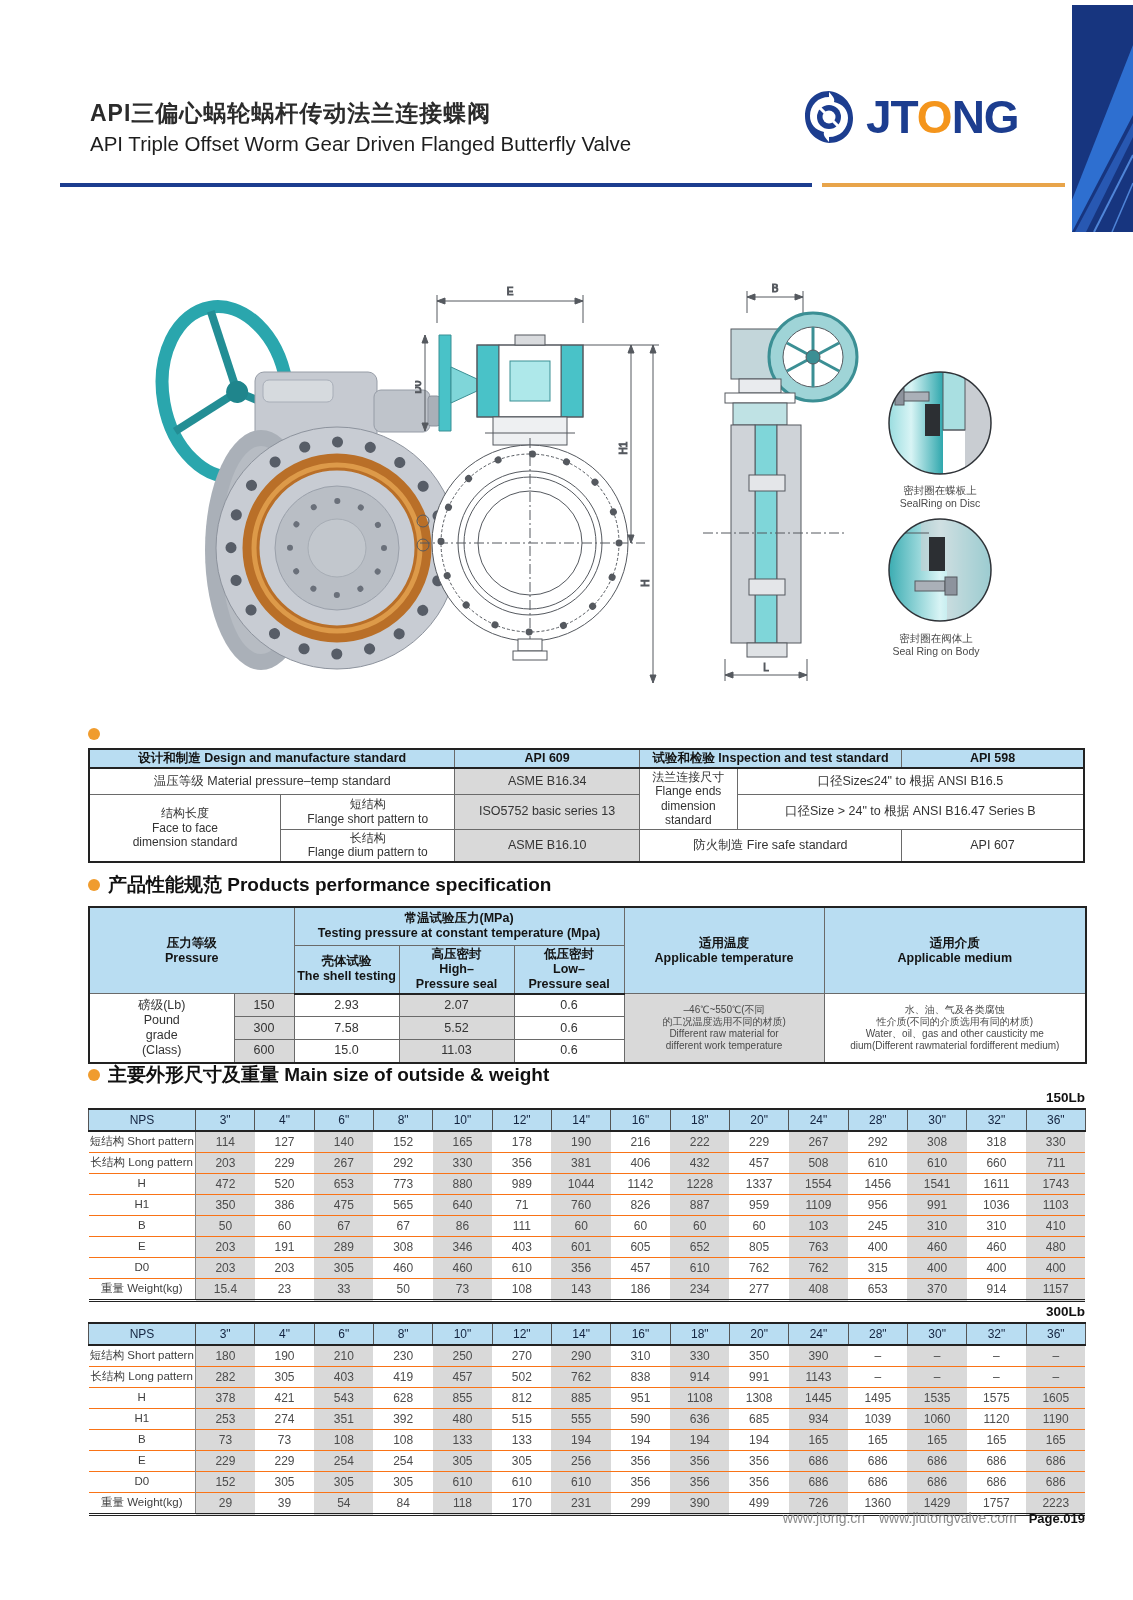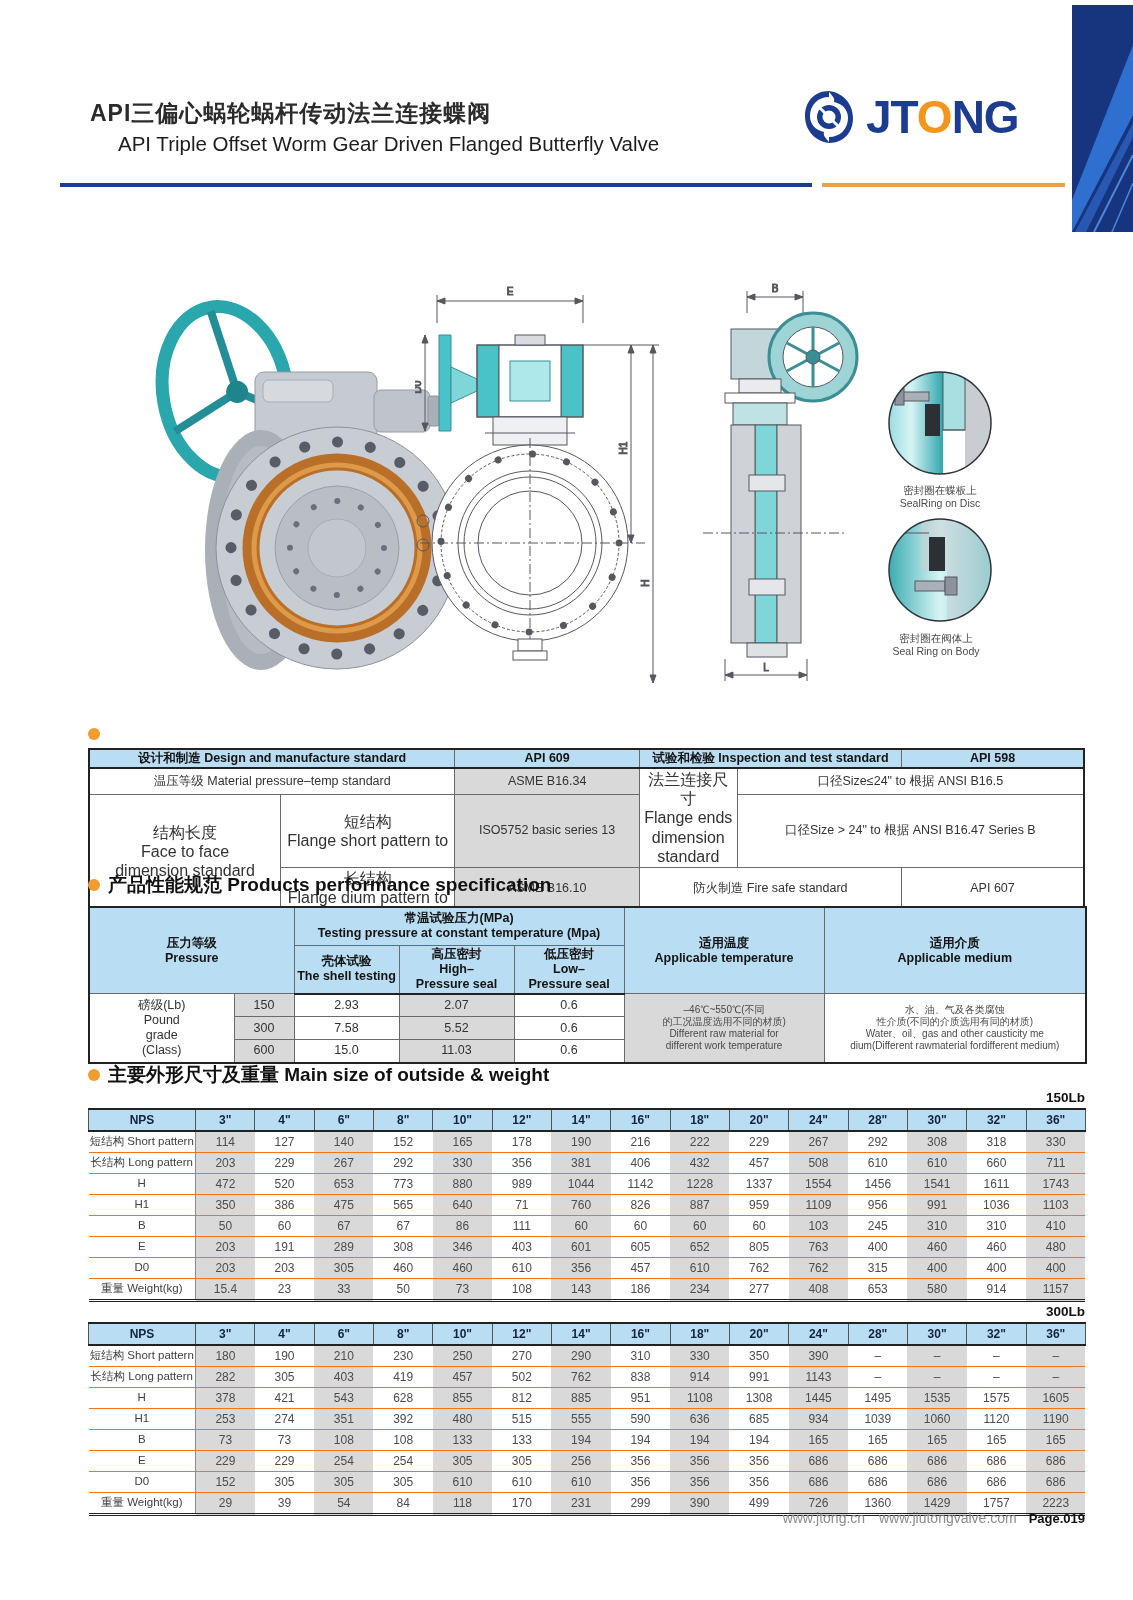--- a/index.html
+++ b/index.html
@@ -1,20 +1,20 @@
 <!DOCTYPE html>
 <html><head>
 <meta charset="utf-8">
 <style>
   html,body{margin:0;padding:0;background:#e8e8e8;}
   .page{position:relative;width:1133px;height:1600px;background:#ffffff;margin:0 auto;
         font-family:"Liberation Sans", sans-serif;color:#2b2b2b;overflow:hidden;}
   
   .title-zh{position:absolute;left:90px;top:98px;font-size:23px;font-weight:bold;letter-spacing:1px;}
-  .title-en{position:absolute;left:90px;top:132px;font-size:20.5px;font-weight:500;color:#1d1d1d;margin-left:28px;}
+  .title-en{position:absolute;left:90px;top:132px;font-size:20.5px;font-weight:500;color:#1d1d1d;}
   .logo{position:absolute;left:798px;top:86px;display:flex;align-items:center;}
   .logo-text{font-size:46px;font-weight:800;letter-spacing:-1px;line-height:1;margin-left:6px;}
   .logo-text .navy{color:#1c3d8f;}
   .logo-text .orange{color:#f4951c;}
   .rule-navy{position:absolute;left:60px;top:183px;width:752px;height:4px;background:#1c3d8f;}
   .rule-orange{position:absolute;left:822px;top:183px;width:243px;height:4px;background:#e8a44a;}
   .side-band{position:absolute;right:0;top:5px;width:61px;height:227px;}
   
   .drawing{position:absolute;}
   .detail-caption{position:absolute;width:160px;text-align:center;font-size:10.5px;color:#4a4a4a;line-height:1.25;}
@@ -24,33 +24,33 @@
   .bullet{width:12px;height:12px;border-radius:50%;background:#f09c2e;display:inline-block;margin-right:8px;flex:0 0 auto;}
   
   table{border-collapse:collapse;width:997px;table-layout:fixed;}
   td,th{font-size:12.5px;text-align:center;vertical-align:middle;padding:1px 2px;line-height:1.2;color:#333;}
   .shade{background:#d9d9d9;}
   .bluehead td,.bluehead th{background:#b9ddf2;font-weight:bold;color:#141414;}
   
   .std-table{border:2px solid #222;}
   .std-table td{border:1px solid #6a6a6a;}
   .std-table tr.bluehead td{border-bottom:2px solid #222;}
-  .std-table .small2{font-size:16px;}
+  .std-table .small2{font-size:12px;}
   
   .perf-table{border:2px solid #222;}
   .perf-table td{border:1px solid #6a6a6a;}
   .perf-table tr.subhead td{border-bottom:2px solid #222;}
   .perf-table .ln{display:block;}
   .perf-table .multiline{font-size:10px;color:#4a4a4a;margin-left:12px;}
   
   .size-wrap{position:relative;}
   .rating{font-size:13.5px;font-weight:bold;color:#111;text-align:right;margin:2px 0 3px 0;}
   .size-table{border-top:2px solid #222;border-bottom:3px double #222;}
   .size-table th,.size-table td{font-size:12px;height:20px;padding:0 1px;}
-  .size-table thead th{background:#b9ddf2;border:1px solid #555;border-top:none;font-weight:bold;color:#13233f;}
+  .size-table thead th{background:#b9ddf2;border:1px solid #555;border-top:none;font-weight:normal;color:#13233f;}
   .size-table thead{border-bottom:2px solid #222;}
   .size-table tbody tr{border-top:1px solid #f97316;}
   .size-table tbody th{font-weight:normal;color:#3f3f3f;font-size:11.5px;border-right:1px solid #8a8a8a;}
   .size-table tbody td{color:#4c4c4c;}
   .size-table tbody td:nth-of-type(odd){background:#d9d9d9;}
   
   .footer{position:absolute;top:1510px;right:48px;font-size:14px;color:#8c8c8c;}
   .footer .pg{font-size:13px;font-weight:bold;color:#111;margin-left:8px;}
   svg text{font-family:"Liberation Sans",sans-serif;}
 </style>
@@ -579,21 +579,21 @@
                 <td>33</td>
                 <td>50</td>
                 <td>73</td>
                 <td>108</td>
                 <td>143</td>
                 <td>186</td>
                 <td>234</td>
                 <td>277</td>
                 <td>408</td>
                 <td>653</td>
-                <td>580</td>
+                <td>370</td>
                 <td>914</td>
                 <td>1157</td>
               </tr>
             </tbody>
           </table>
         </div>
         <div class="size-wrap">
           <div class="rating">300Lb</div>
           <table class="size-table">
             <colgroup>

